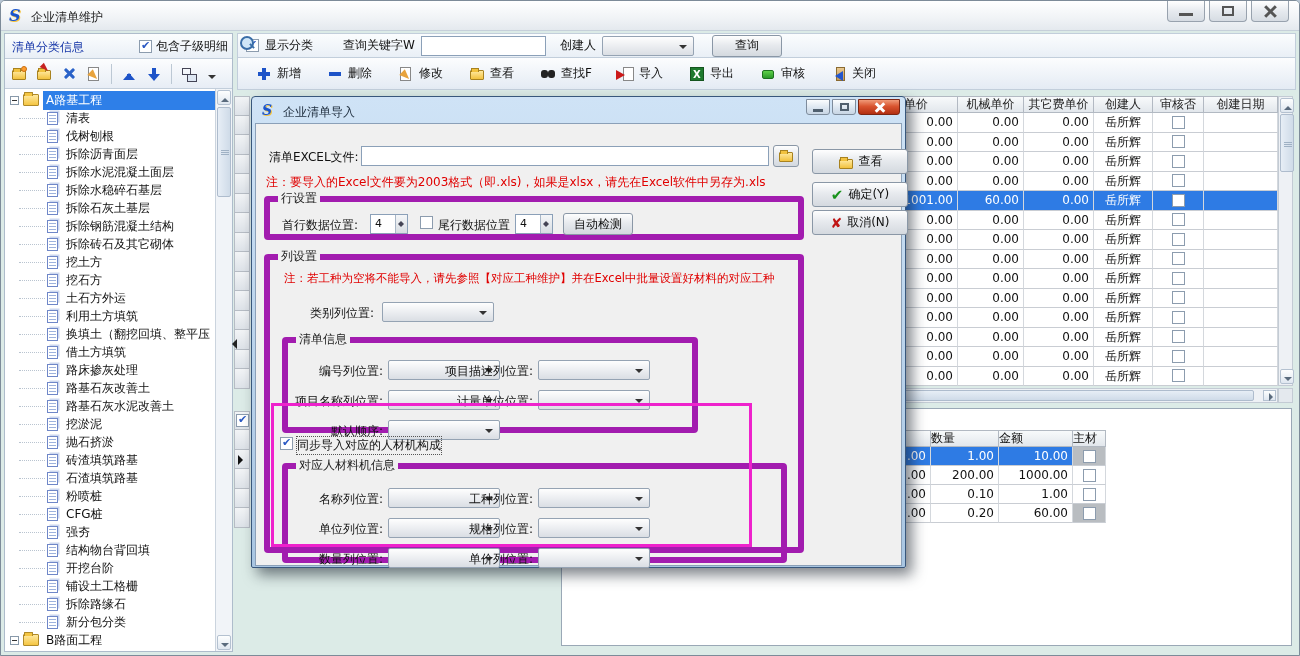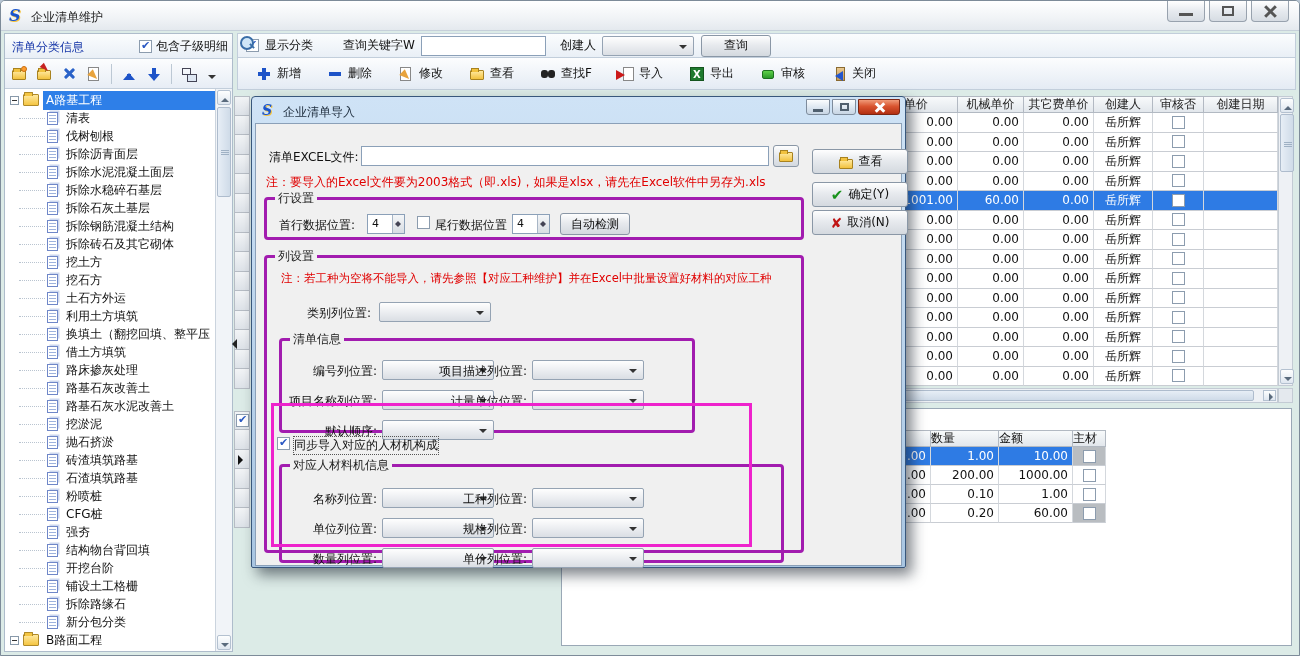--- a/index.html
+++ b/index.html
@@ -132,21 +132,21 @@
   .dlg-ico { position:absolute; left:7px; top:2px; font-family:"DejaVu Serif",serif; font-style:italic; font-weight:bold; color:#1a55cc; font-size:14px; text-shadow:1px 1px 0 #f5c33c; }
   .dlg-title { position:absolute; left:28px; top:4px; color:#1b2a3a; }
   .dlg-btns { position:absolute; right:2px; top:-1px; display:flex; }
   .dbtn { width:24px; height:16px; border:1px solid #7e8c9c; background:linear-gradient(#fbfdfe,#d9e4ef 60%,#c8d6e4); border-radius:0 0 3px 3px; margin-left:2px; position:relative; }
   .dbtn.close { width:42px; background:linear-gradient(#f09a78,#d9542f 45%,#b22f12); border-color:#7c2613; }
   .dbtn .g-min { position:absolute; left:6px; top:9px; width:10px; height:3px; background:#50606f; }
   .dbtn .g-max { position:absolute; left:7px; top:3px; width:9px; height:8px; border:2px solid #50606f; }
   .dbtn .g-x1,.dbtn .g-x2 { position:absolute; left:15px; top:6px; width:12px; height:3px; background:#fff; }
   .dlg-body { position:relative; height:443px; background:#f0f0f0; border:1px solid #8ba0b8; }
   .red-note { color:#e00000; font-size:12px; white-space:nowrap; }
-  fieldset { border:3px solid #a21caf; border-radius:4px; position:absolute; background:transparent; }
+  fieldset { border:6px solid #a21caf; border-radius:4px; position:absolute; background:transparent; }
   legend { font-size:12px; color:#222; margin-left:8px; padding:0 3px; }
   .frow-label { position:absolute; font-size:12px; color:#111; white-space:nowrap; }
   .spin { position:absolute; width:38px; height:20px; background:#fff; border:1px solid #8ba0b8; font-size:11px; line-height:18px; padding-left:4px; }
   .spin .sbtns { position:absolute; right:0; top:0; width:12px; height:100%; border-left:1px solid #a8b6c6; background:linear-gradient(#f4f6f8,#d8dde3); }
   .spin .su { position:absolute; left:2px; top:3px; width:0; height:0; border:3px solid transparent; border-bottom-color:#445; }
   .spin .sd { position:absolute; left:2px; bottom:3px; width:0; height:0; border:3px solid transparent; border-top-color:#445; }
   .side-btn { position:absolute; left:556px; width:96px; height:25px; }
   .magenta-box { position:absolute; border:3px solid #ee22cc; pointer-events:none; }
   .dotted-focus { outline:1px dotted #555; }
 </style>
@@ -408,21 +408,21 @@
     <span class="splitter-arrow"></span>
   </div>
 
   <div class="filter-bar">
     <span class="cb checked"></span>
     <span>显示分类</span>
     <span style="margin-left:24px">查询关键字W</span>
     <input class="inp" style="width: 125px;" value="">
     <span style="margin-left:8px">创建人</span>
     <span class="dd" style="width:92px"></span>
-    <span class="btn3d" style="width:70px;height:22px;margin-left:1px">
+    <span class="btn3d" style="width:70px;height:22px;margin-left:12px">
       <span class="ic i-mag" style="width:14px;height:14px"></span>
       <span>查询</span>
     </span>
   </div>
 
   <div class="main-toolbar" id="mainToolbar">
       <span class="tb-btn">
         <span class="ic i-add"></span>
         <span>新增</span>
       </span>

